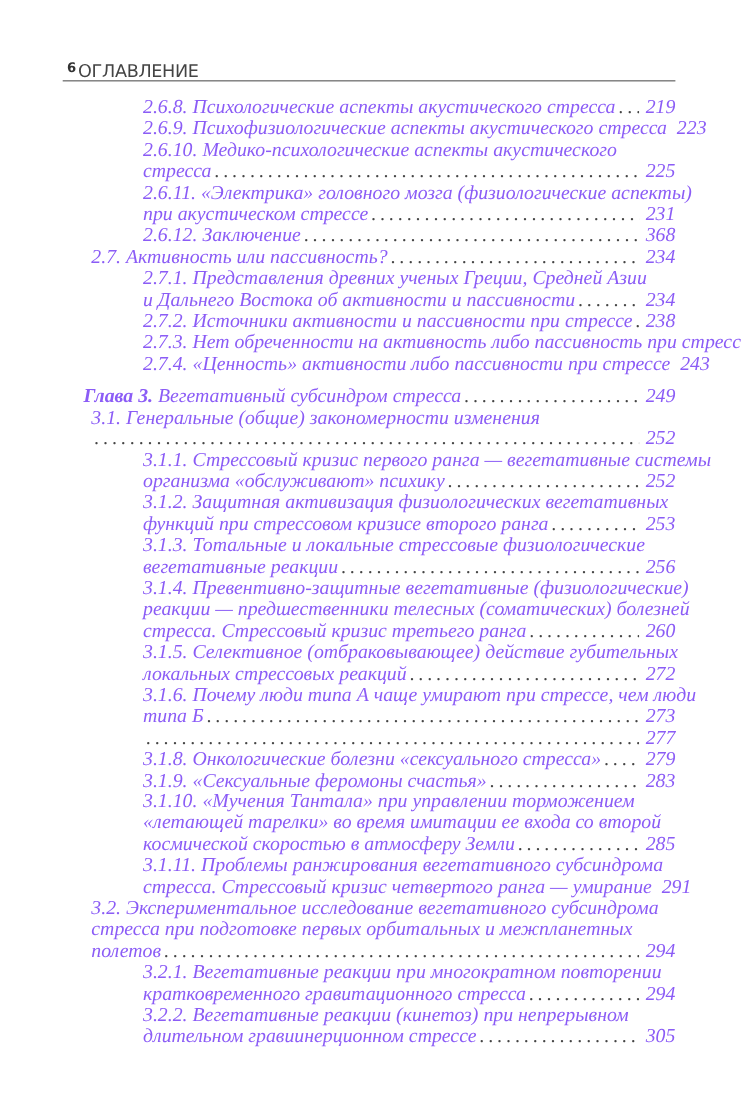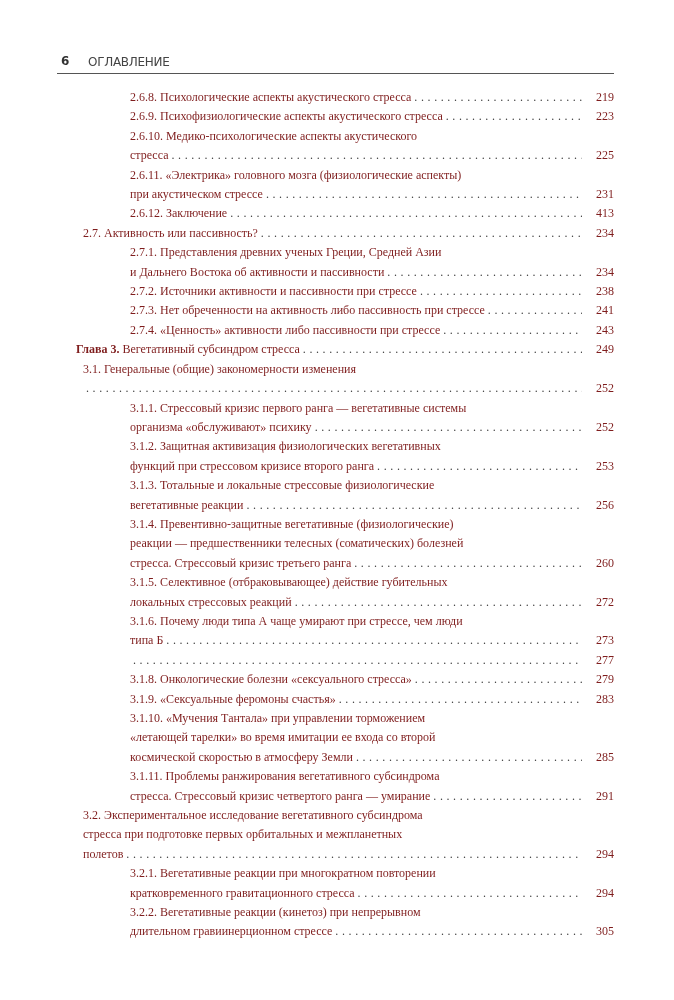--- a/index.html
+++ b/index.html
@@ -2,25 +2,25 @@
 <html><head>
 <meta charset="utf-8">
 <style>
   html, body { margin: 0; padding: 0; background: #ffffff; }
   body { width: 674px; height: 1000px; position: relative; overflow: hidden; color: #2a2a2a; }
   .running-head {
     position: absolute; left: 57px; top: 50px; width: 557px; height: 23px;
     border-bottom: 1.5px solid #555; font-family: "DejaVu Sans", sans-serif;
   }
   .folio { position: absolute; left: 4px; top: 4px; font-size: 12px; font-weight: bold; color: #333; }
-  .section-name { position: absolute; left: 31px; top: 5px; font-size: 12px; color: #444; letter-spacing: -0.3px; }
+  .section-name { position: absolute; left: 14px; top: 5px; font-size: 16px; color: #444; letter-spacing: -0.3px; }
   .toc { position: absolute; left: 0; top: 88px; width: 674px;
-         font-family: "Liberation Serif", "DejaVu Serif", serif; font-size: 12px; line-height: 19.4px; color: #7f1d1d; }
+         font-family: "Liberation Serif", "DejaVu Serif", serif; font-size: 18px; line-height: 19.4px; color: #8b5cf6; font-style: italic; }
   .entry { position: relative; margin-right: 60px; }
-  .entry.lvl1 { margin-left: 76px; }
+  .entry.lvl1 { margin-left: 76px; margin-top: 10px; }
   .entry.lvl2 { margin-left: 83px; }
   .entry.lvl3 { margin-left: 130px; }
   .line { display: flex; align-items: baseline; white-space: nowrap; }
   .line .txt { flex: 0 0 auto; }
   .line .dots { flex: 1 1 auto; overflow: hidden; white-space: nowrap; letter-spacing: 3.6px; margin: 0 6px 0 3px; color: #444; }
   .line .dots::before { content: "................................................................................................................................................................"; }
   .line .page { flex: 0 0 auto; text-align: right; min-width: 26px; }
   .chap-label { font-weight: bold; }
 </style>
 </head>
@@ -63,21 +63,21 @@
       <div class="line">
         <span class="txt">при акустическом стрессе</span>
         <span class="dots"></span>
         <span class="page">231</span>
       </div>
     </div>
     <div class="entry lvl3">
       <div class="line">
         <span class="txt">2.6.12. Заключение</span>
         <span class="dots"></span>
-        <span class="page">413</span>
+        <span class="page">368</span>
       </div>
     </div>
     <div class="entry lvl2">
       <div class="line">
         <span class="txt">2.7. Активность или пассивность?</span>
         <span class="dots"></span>
         <span class="page">234</span>
       </div>
     </div>
     <div class="entry lvl3">

